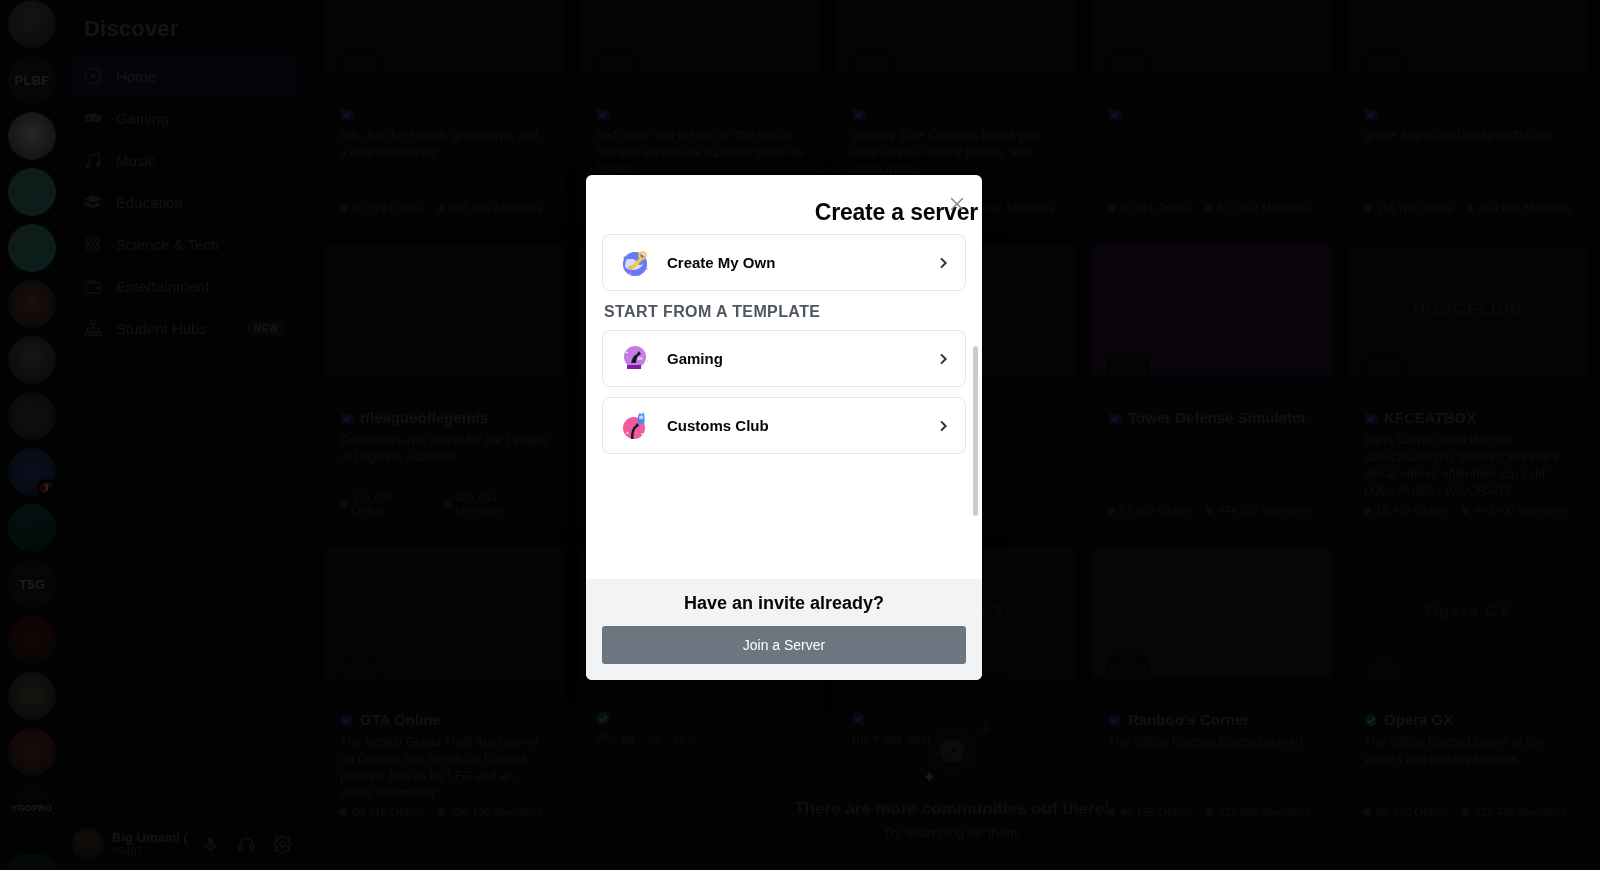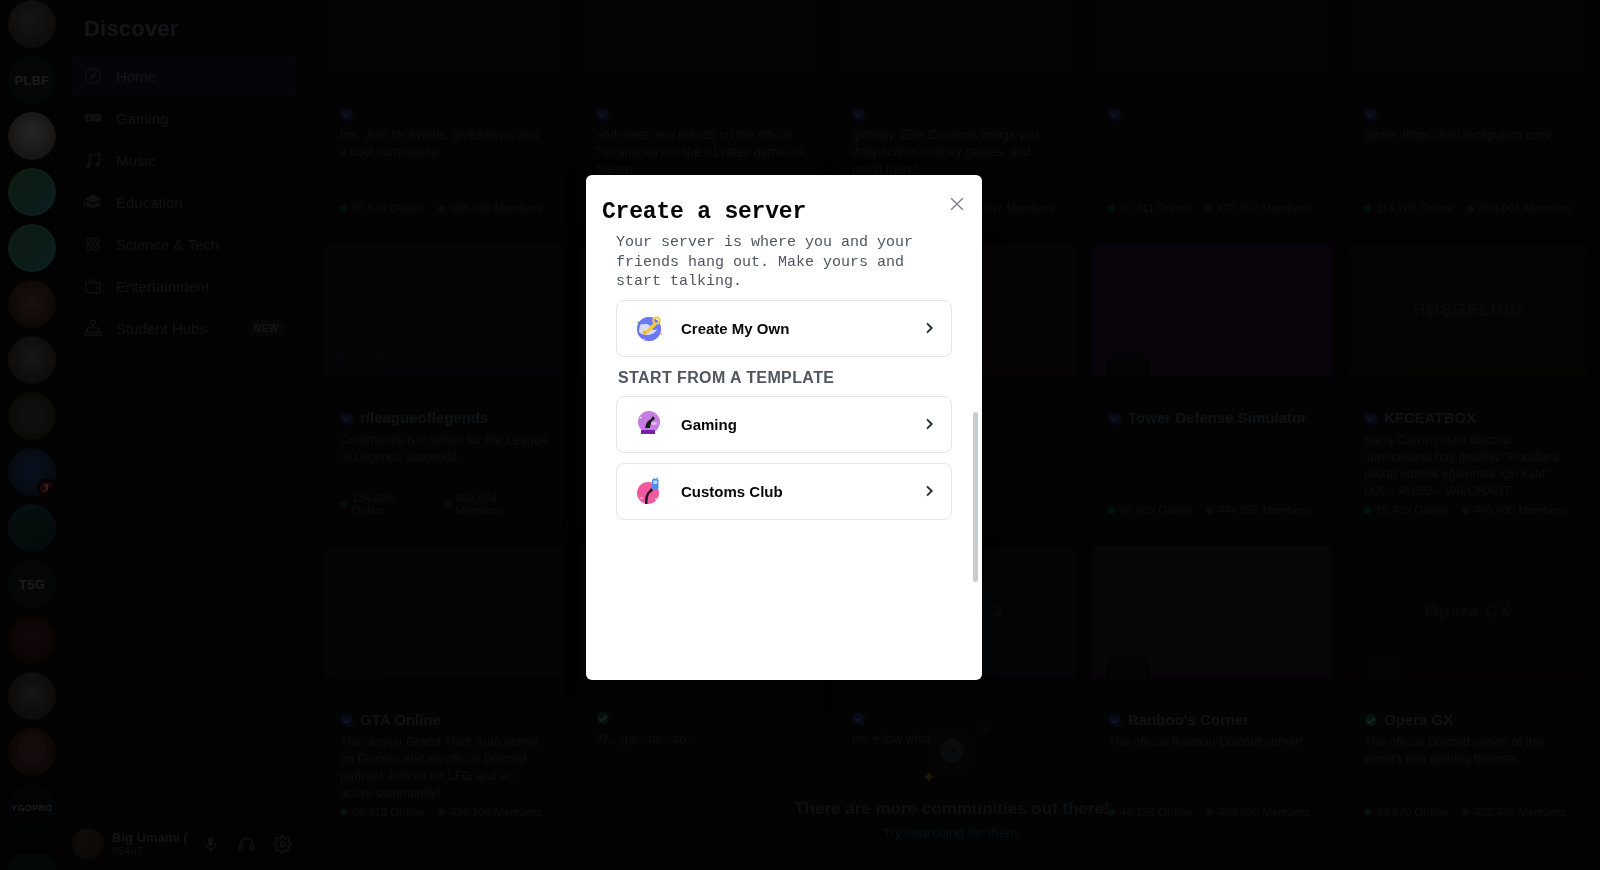--- a/index.html
+++ b/index.html
@@ -122,30 +122,30 @@
   .empty-link { font-size: 13.5px; color: #1b4b63; }
 
   
   .overlay { position: absolute; inset: 0; background: rgba(0,0,0,.78); }
   .modal {
     position: absolute; left: 586px; top: 175px; width: 396px; height: 505px;
     background: #fff; border-radius: 6px; overflow: hidden;
     display: flex; flex-direction: column;
     box-shadow: 0 8px 22px rgba(0,0,0,.45);
   }
-  .modal-head { padding: 24px 16px 8px; text-align: left; position: relative; font-family: Liberation Mono, monospace; }
+  .modal-head { padding: 24px 4px 8px; text-align: right; position: relative; }
   .modal-title { font-size: 23px; font-weight: 700; color: #060607; letter-spacing: -.2px; }
   .modal-sub { margin-top: 8px; font-size: 15px; line-height: 1.3; color: #4f5660; padding: 0 14px; }
   .modal-close {
     position: absolute; right: 12px; top: 16px; width: 26px; height: 26px;
     display: flex; align-items: center; justify-content: center; color: #80848e;
   }
   .modal-close svg { width: 20px; height: 20px; display: block; }
 
-  .modal-scroll { flex: 1; overflow: hidden; position: relative; padding: 0 30px; }
+  .modal-scroll { flex: 1; overflow: hidden; position: relative; padding: 0 16px; }
   .opt {
     display: flex; align-items: center; gap: 14px;
     height: 57px; border: 1px solid #e3e5e8; border-radius: 8px;
     padding: 0 14px; background: #fff; margin-bottom: 10px;
   }
   .opt-ico { width: 36px; height: 36px; flex: 0 0 36px; position: relative; }
   .opt-label { flex: 1; font-size: 15px; font-weight: 700; color: #060607; }
   .opt-chev { color: #2e3338; width: 16px; height: 16px; }
   .opt-chev svg { width: 16px; height: 16px; display: block; }
   .section-label {
@@ -666,21 +666,20 @@
       <div class="empty-title">There are more communities out there!</div>
       <div class="empty-link">Try searching for them.</div>
     </div>
   </div>
 
   <div class="overlay"></div>
 
   <div class="modal">
     <div class="modal-head">
       <div class="modal-title">Create a server</div>
-      <div class="modal-sub">Your server is where you and your friends hang out. Make yours and start talking.</div>
       <div class="modal-close">
         <svg viewBox="0 0 24 24" fill="none" stroke="currentColor" stroke-width="1.7">
             <path d="M5 5l14 14M19 5L5 19"></path>
           </svg>
       </div>
     </div>
 
     <div class="modal-scroll">
       <div class="opt">
         <div class="opt-ico">
@@ -738,15 +737,19 @@
               <svg viewBox="0 0 24 24" fill="none" stroke="currentColor" stroke-width="3">
                 <path d="M9 5l7 7-7 7"></path>
               </svg>
             </div>
           </div>
         </div>
 
       <div class="scrollbar"></div>
     </div>
 
+    <div class="modal-foot">
+      <div class="foot-title">Have an invite already?</div>
+      <button class="join-btn">Join a Server</button>
+    </div>
   </div>
 
 </div>
 
 </body></html>

